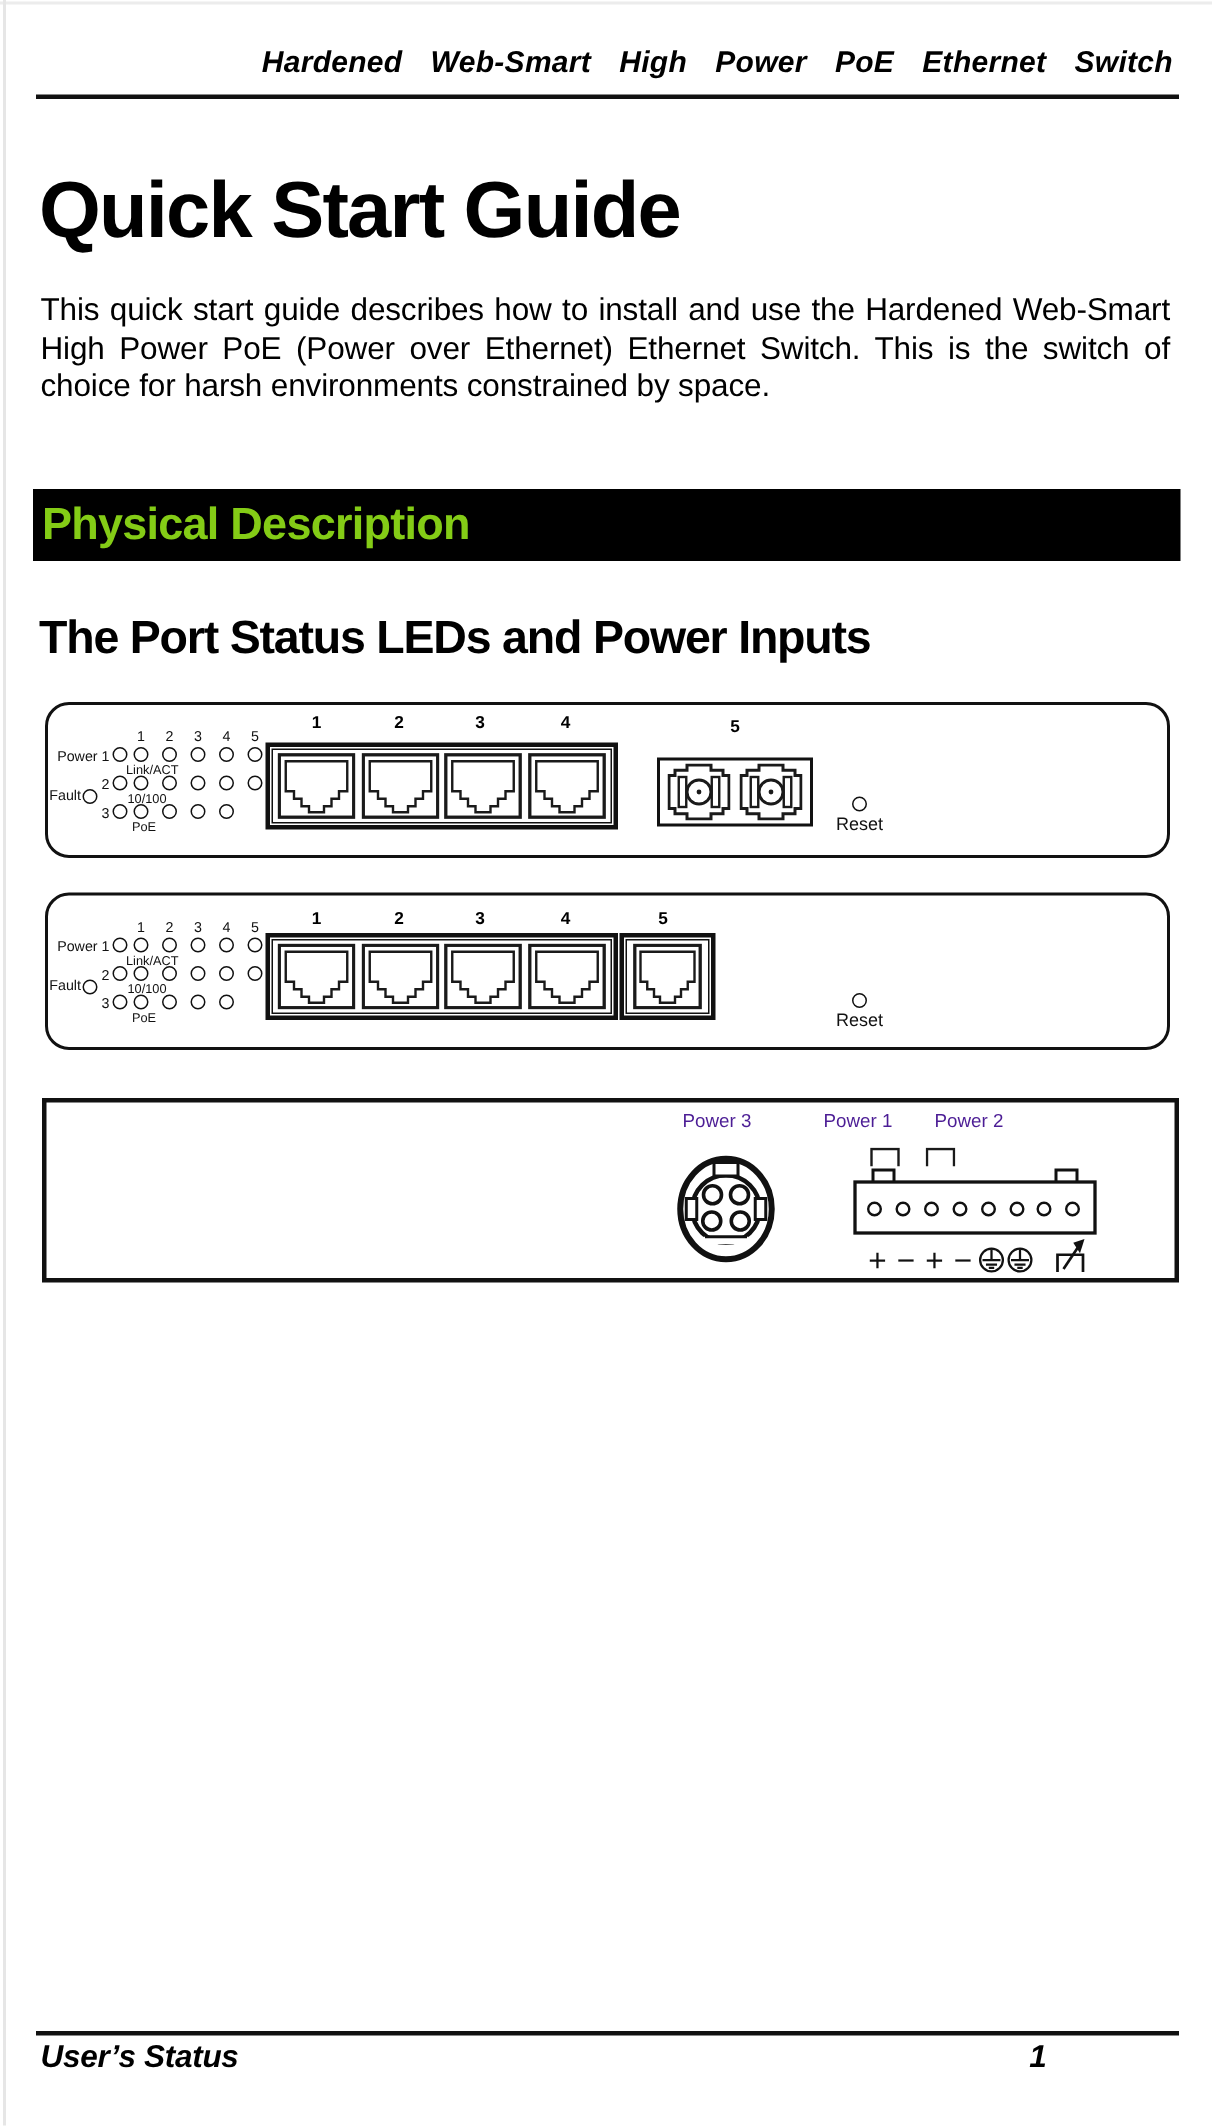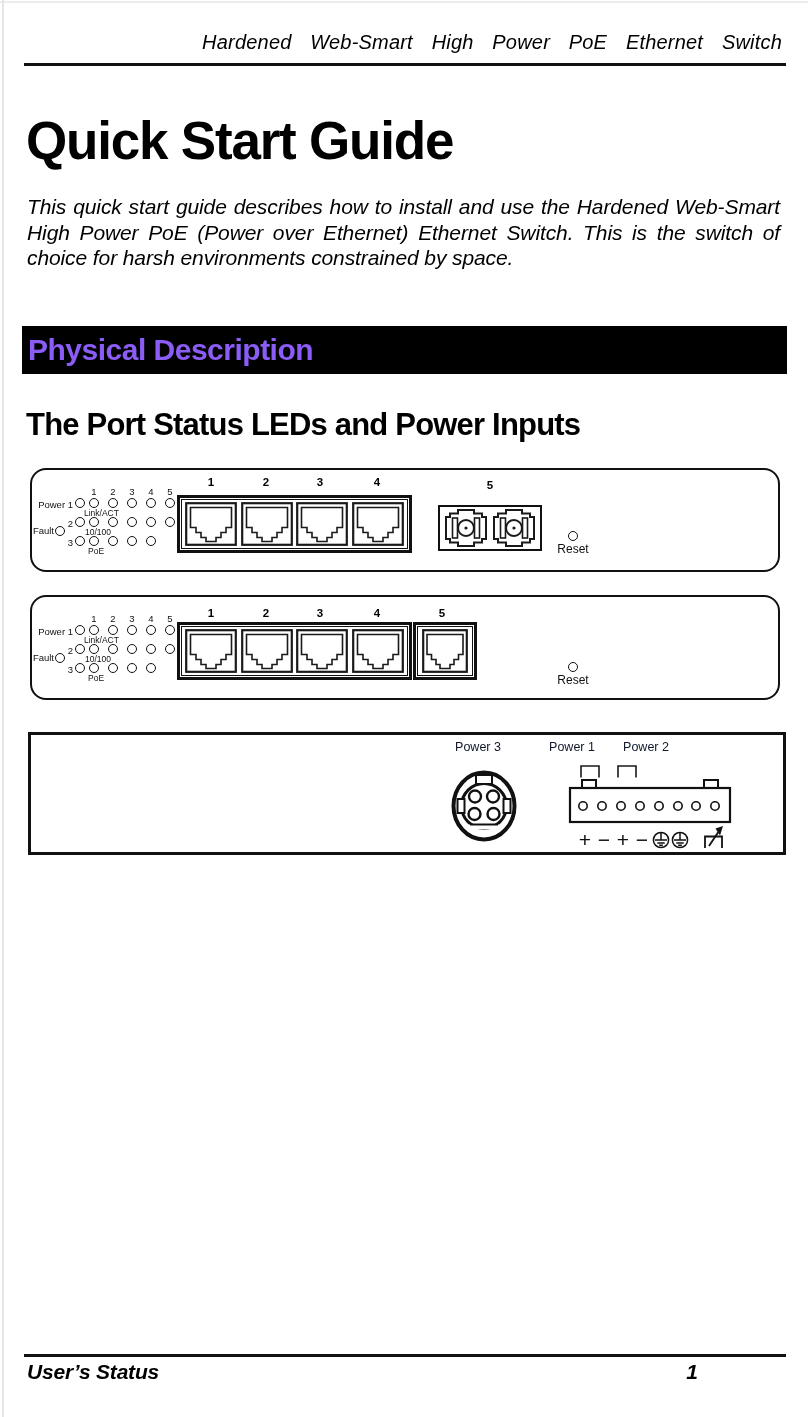--- a/index.html
+++ b/index.html
@@ -7,37 +7,37 @@
   body {
     width:808px; height:1417px; position:relative; overflow:hidden;
     font-family:"Liberation Sans","DejaVu Sans",sans-serif; color:#000;
   }
   .abs { position:absolute; }
   .scan-top { position:absolute; left:0; top:1px; width:100%; height:2px; background:#ececec; }
   .scan-left { position:absolute; left:2px; top:0; width:2px; height:100%; background:#e6e6e6; }
 
   .doc-header-title {
     position:absolute; right:26px; top:31px;
-    font-size:20px; font-weight:normal; font-style:italic;
+    font-size:20px; font-weight:bold; font-style:italic;
     word-spacing:13px; letter-spacing:0.2px; white-space:nowrap;
   }
   .rule { position:absolute; background:#111; height:2.5px; }
   .header-rule { left:24px; top:63px; width:762px; }
 
   h1.doc-title {
     position:absolute; left:26px; top:112px;
     font-size:53px; font-weight:bold; letter-spacing:-1.2px; line-height:1.1;
   }
   p.intro {
     position:absolute; left:27px; top:194px; width:753px;
-    font-size:21px; line-height:25.6px; text-align:justify; letter-spacing:-0.1px;font-style:italic;
+    font-size:21px; line-height:25.6px; text-align:justify; letter-spacing:-0.1px;
   }
   .banner {
     position:absolute; left:22px; top:326px; width:765px; height:48px;
-    background:#000; color:#8b5cf6; font-size:30px; font-weight:bold;
+    background:#000; color:#84cc16; font-size:30px; font-weight:bold;
     line-height:47px; padding-left:6px; letter-spacing:-0.5px;
   }
   h2.sub-title {
     position:absolute; left:26px; top:408px;
     font-size:31px; font-weight:bold; letter-spacing:-0.8px; line-height:1.1;text-align:center;
   }
 
   .panel {
     position:absolute; left:30px; width:750px; height:105px;
     border:2px solid #111; border-radius:16px; background:#fff;
@@ -71,21 +71,21 @@
   .fiber-box {
     position:absolute; left:406px; top:35px; width:104px; height:46px;
     border:2.5px solid #111; display:flex; align-items:center; justify-content:space-evenly;
   }
   .reset-btn {
     position:absolute; width:10px; height:10px; border-radius:50%;
     border:1.7px solid #111; background:#fff;
   }
   .reset-lbl { position:absolute; width:40px; text-align:center; font-size:12px; color:#111; }
 
-  .p3-lbl { position:absolute; width:70px; text-align:center; font-size:12.5px; color:#0f172a; }
+  .p3-lbl { position:absolute; width:70px; text-align:center; font-size:12.5px; color:#4c1d95; }
 
   .footer-rule { left:24px; top:1354px; width:762px; }
   .footer-left {
     position:absolute; left:27px; top:1360px;
     font-size:21px; font-weight:bold; font-style:italic; letter-spacing:-0.2px;
   }
   .footer-page {
     position:absolute; left:670px; top:1360px; width:44px; text-align:center;
     font-size:21px; font-weight:bold; font-style:italic;
   }

